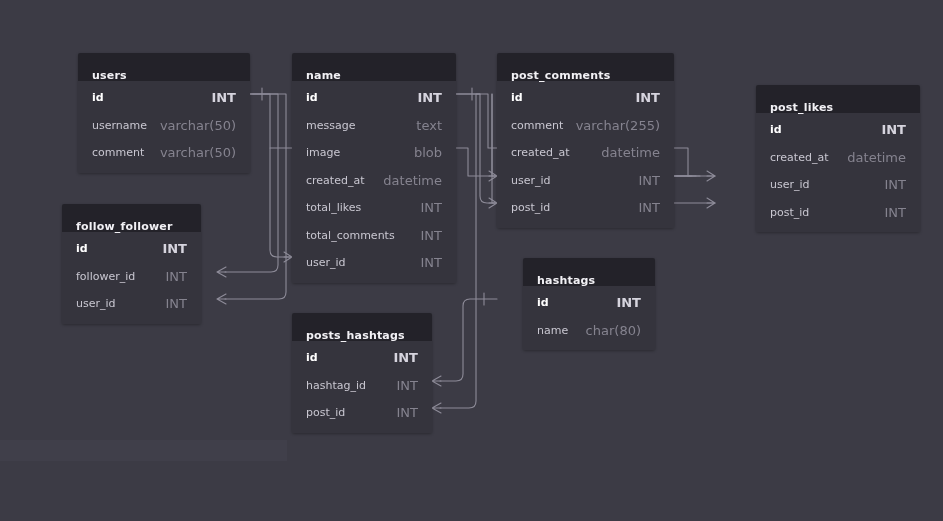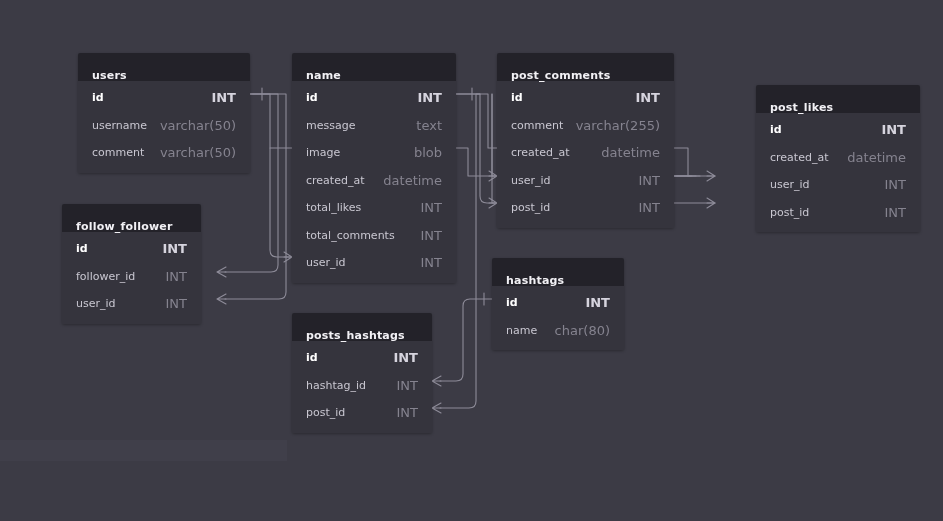--- a/index.html
+++ b/index.html
@@ -219,21 +219,21 @@
           <div class="col-row">
             <span class="col-name">user_id</span>
             <span class="col-type">INT</span>
           </div>
           <div class="col-row">
             <span class="col-name">post_id</span>
             <span class="col-type">INT</span>
           </div>
         </div>
       </div>
-      <div class="table-box" style="left: 492px; top: 258px; width: 132px;">
+      <div class="table-box" style="left: 523px; top: 258px; width: 132px;">
         <div class="table-header">hashtags</div>
         <div class="table-body">
           <div class="col-row pk">
             <span class="col-name">id</span>
             <span class="col-type">INT</span>
           </div>
           <div class="col-row">
             <span class="col-name">name</span>
             <span class="col-type">char(80)</span>
           </div>

